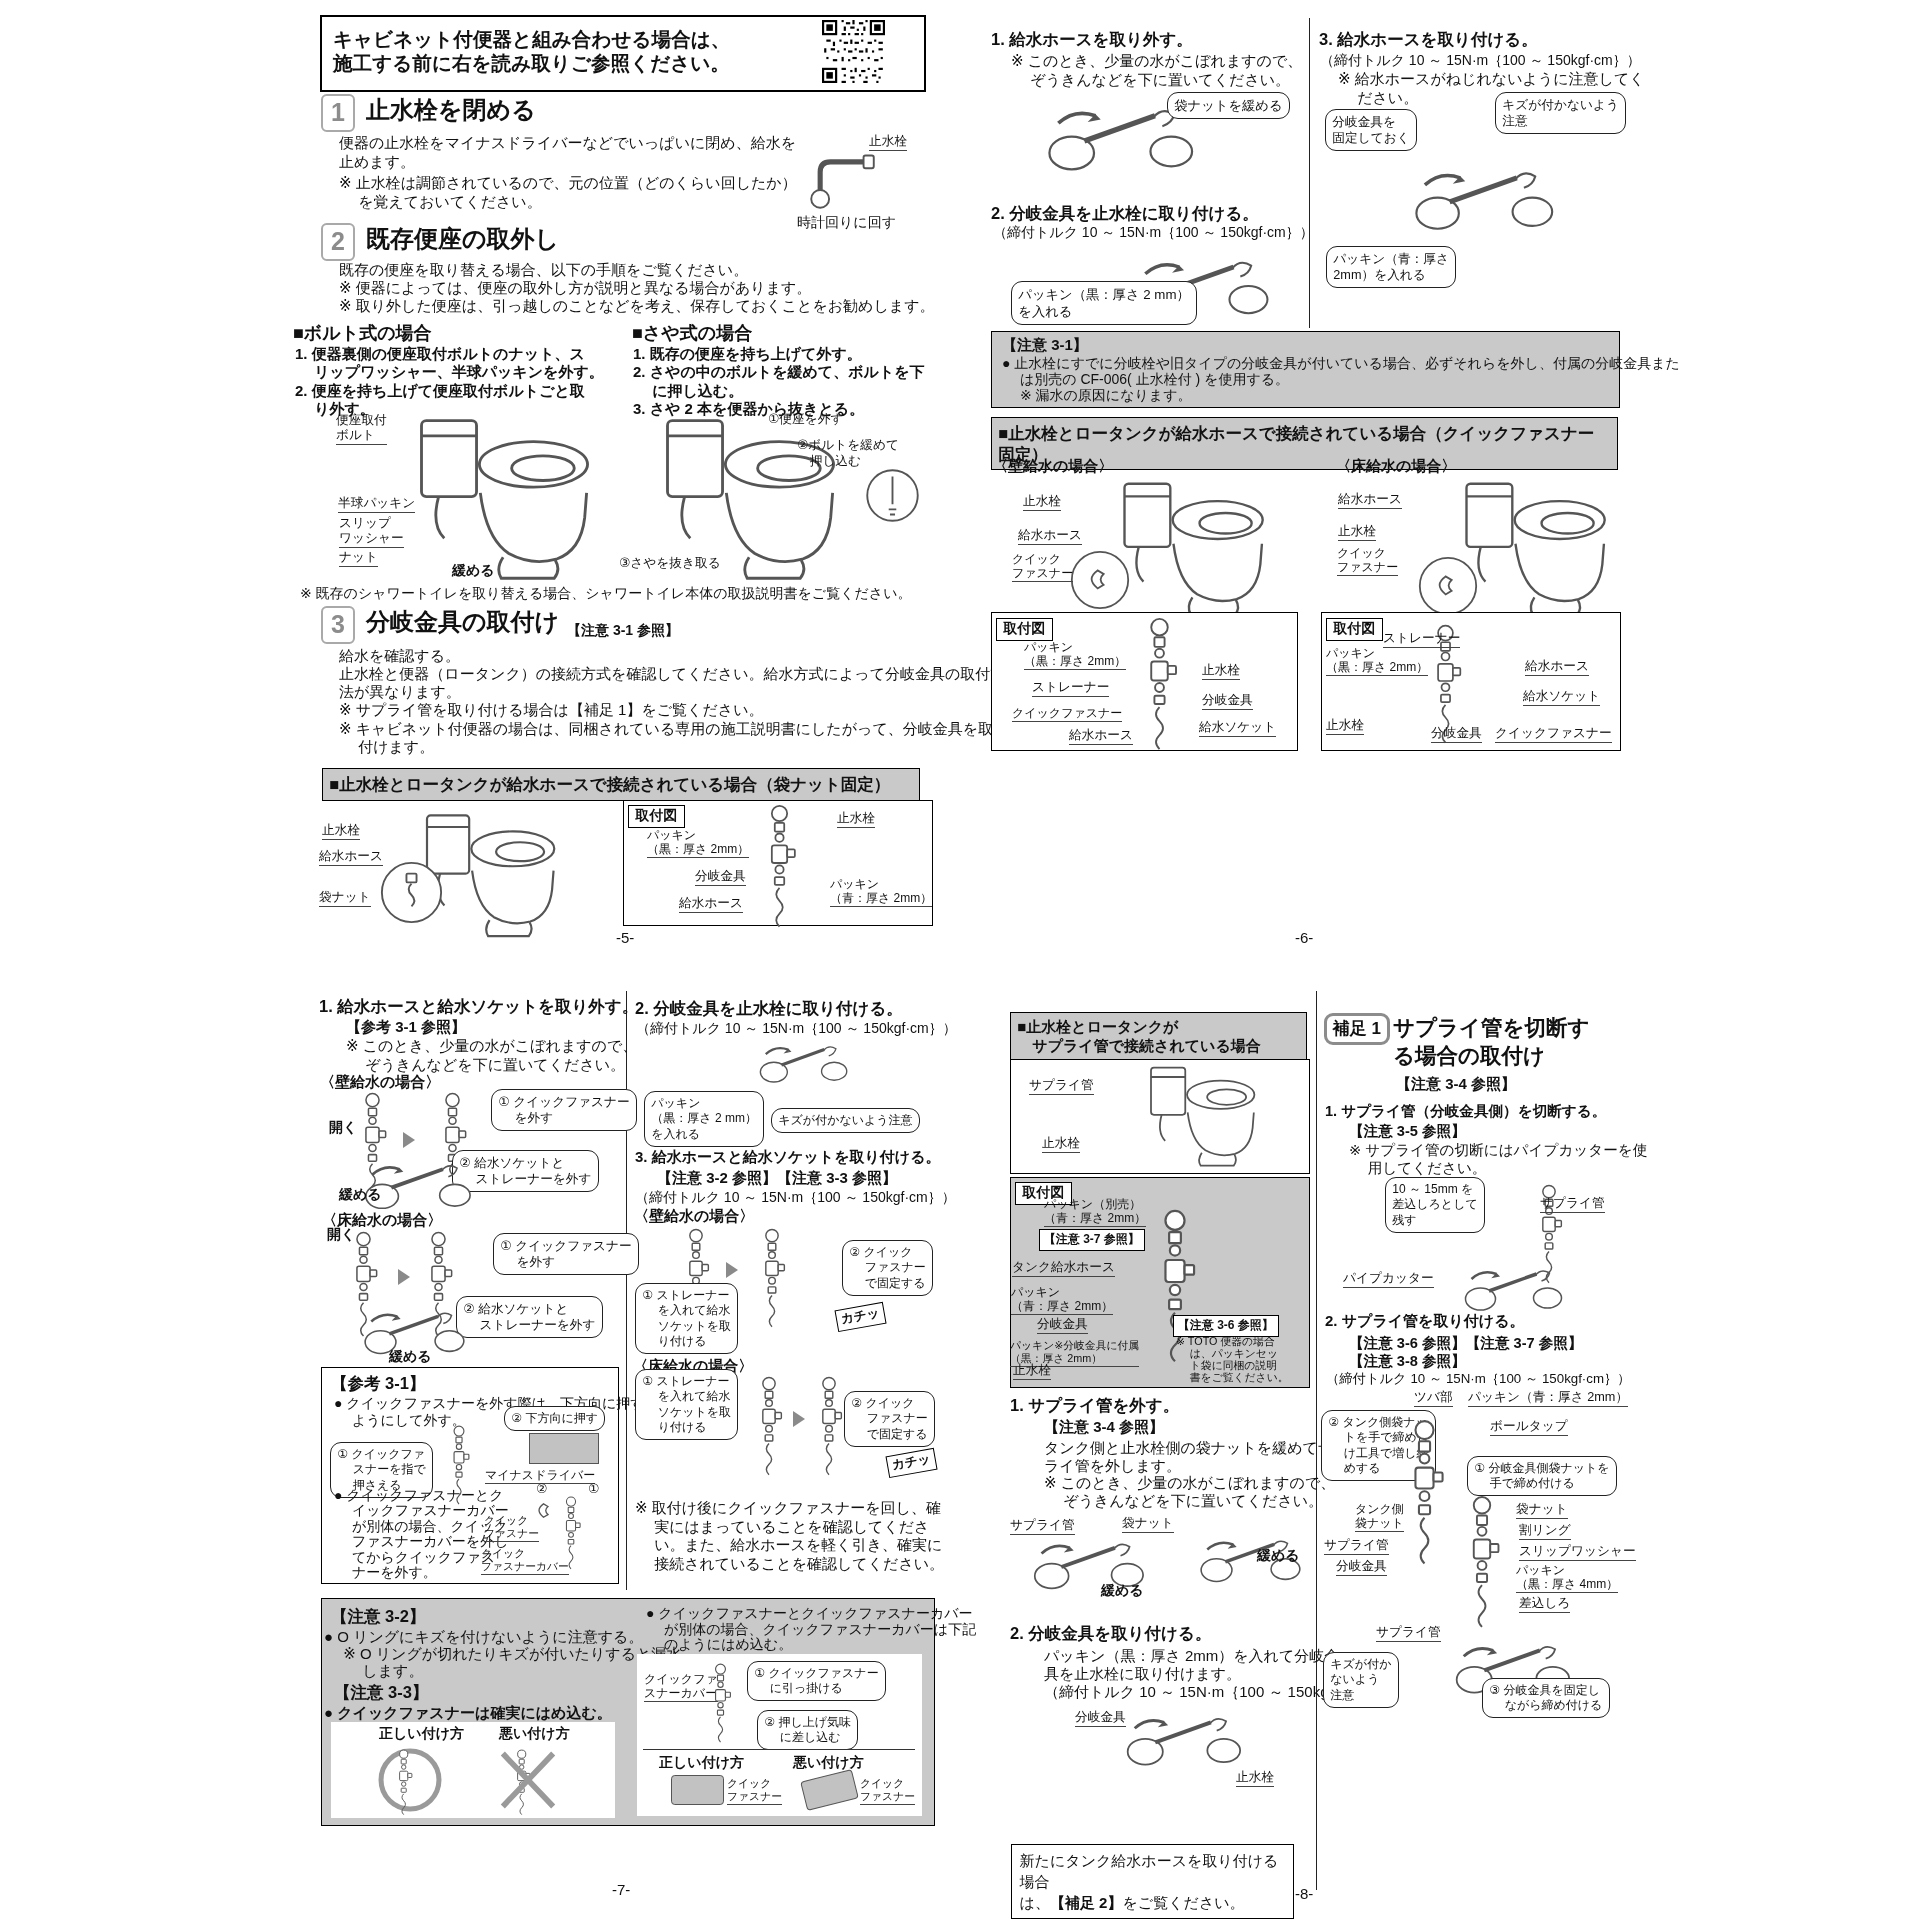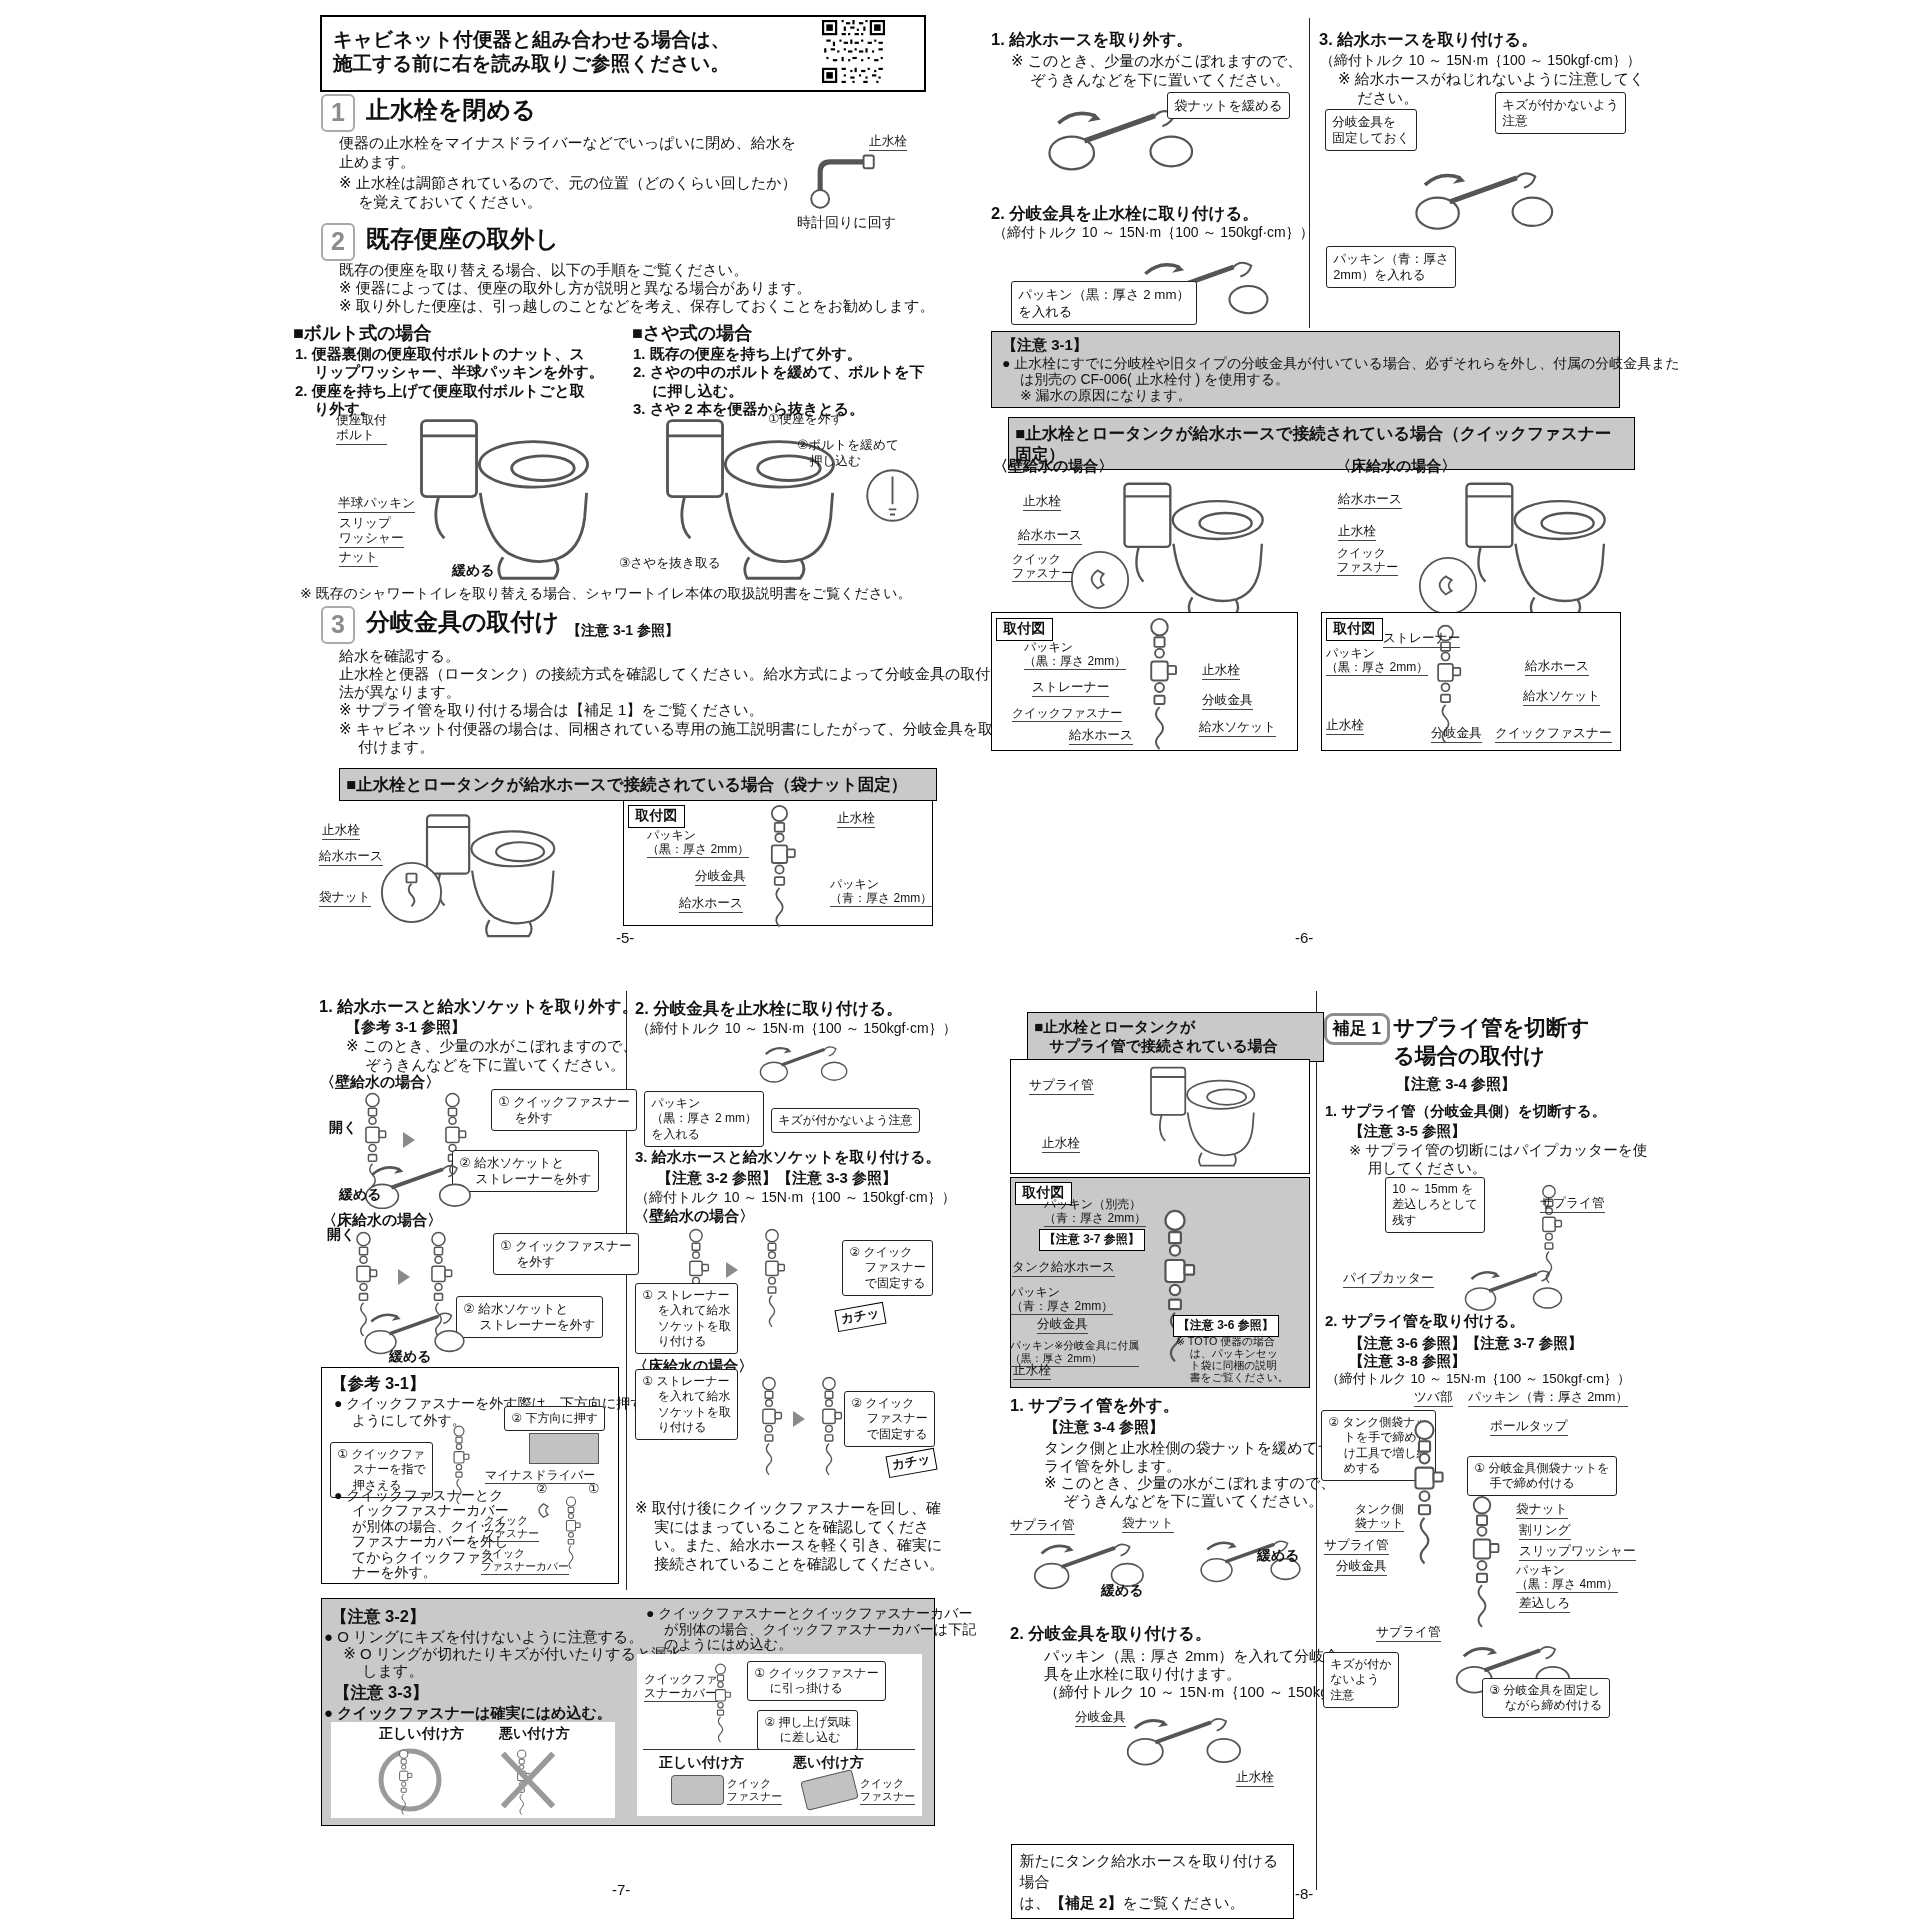--- a/index.html
+++ b/index.html
@@ -6,24 +6,24 @@
   #canvas{position:relative;width:1926px;height:1926px;background:#ffffff;
           font-family:"Liberation Sans","DejaVu Sans",sans-serif;color:#111;overflow:hidden;}
   .layer{position:absolute;inset:0;}
   .t{position:absolute;white-space:pre-line;line-height:1.24;}
   .b{font-weight:bold;}
   .f17{font-size:10.8px}.f20{font-size:12.7px}.f21{font-size:13.3px}
   .f22{font-size:14px}.f23{font-size:14.6px}.f24{font-size:15px}.f26{font-size:16.5px}
   .f27{font-size:18px}.f31{font-size:19.6px}.f34{font-size:21.5px}.f38{font-size:24px}
   .lbl{position:absolute;font-size:12.7px;border-bottom:1.3px solid #444;padding-bottom:0.6px;white-space:pre-line;line-height:1.2;}
   .lbl19{font-size:12px}.lbl17{font-size:10.8px}
-  .co{position:absolute;border:1.9px solid #222;border-radius:3px;background:#fff;
+  .co{position:absolute;border:1.9px solid #222;border-radius:11px;background:#fff;
       padding:3.8px 6.3px;font-size:13.3px;line-height:1.28;white-space:pre-line;}
   .bar{position:absolute;background:#c9c9c9;border:1.3px solid #000;font-weight:bold;
-       font-size:16.5px;padding:5px 6.3px;white-space:pre-line;line-height:1.25;margin-left:17px;}
+       font-size:16.5px;padding:5px 6.3px;white-space:pre-line;line-height:1.25;}
   .gbox{position:absolute;background:#c9c9c9;border:1.3px solid #000;}
   .wbox{position:absolute;background:#fff;}
   .obox{position:absolute;background:#fff;border:1.9px solid #000;}
   .tag{position:absolute;border:1.3px solid #000;background:#fff;font-weight:bold;font-size:14px;padding:1.3px 6.3px;}
   .refsmall{position:absolute;border:1.3px solid #000;background:#fff;font-weight:bold;font-size:12px;padding:1.3px 3.8px;white-space:nowrap;}
   .refbox{position:absolute;border:1.3px solid #000;background:#fff;font-size:15px;padding:5px 7.6px;line-height:1.4;}
   .numbox{position:absolute;width:30px;height:34px;border:2.5px solid #a9a9a9;border-radius:5.7px;color:#8c8c8c;
           font-weight:bold;font-size:25px;text-align:center;line-height:33px;background:#fff;}
   .badge{position:absolute;border:3.2px solid #8c8c8c;border-radius:9px;font-weight:bold;font-size:17px;padding:1.3px 5.7px;background:#fff;}
   .vline{position:absolute;width:1.3px;background:#222;}

